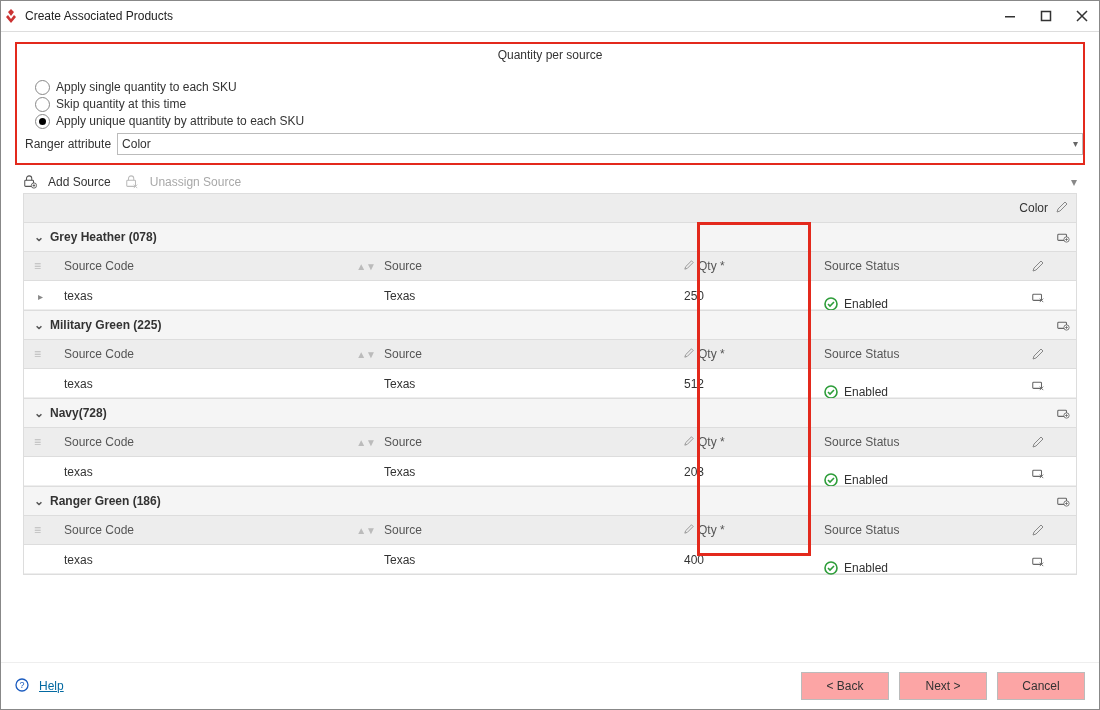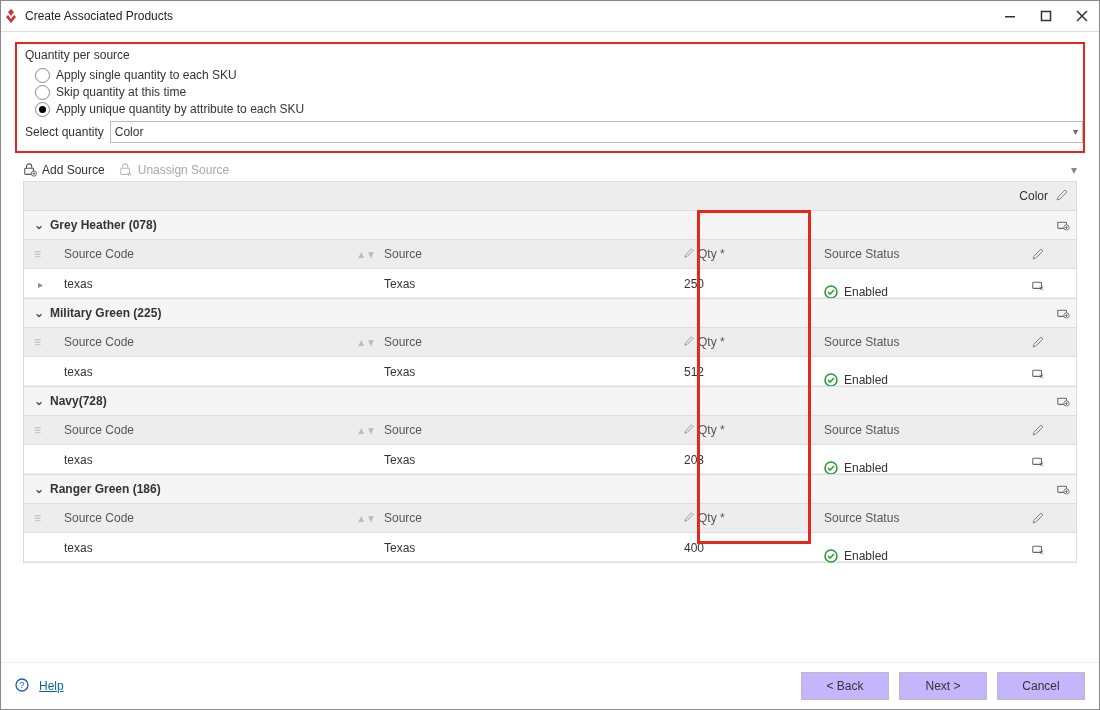--- a/index.html
+++ b/index.html
@@ -4,31 +4,31 @@
 <style>
 html, body { margin:0; padding:0; font-family:"Segoe UI",Arial,sans-serif; font-size:12px; color:#333; background:#fff; }
 .window { width:1100px; height:710px; border:1px solid #888; box-sizing:border-box; display:flex; flex-direction:column; position:relative; }
 .titlebar { height:30px; display:flex; align-items:center; padding:0 2px; border-bottom:1px solid #ddd; }
 .titlebar .app-icon { width:16px; height:16px; margin-right:6px; }
 .titlebar .title { flex:1; font-size:12px; color:#222; }
 .titlebar .win-btns { display:flex; gap:18px; padding-right:6px; }
 .win-btn { width:18px; height:18px; display:flex; align-items:center; justify-content:center; cursor:pointer; }
 .content { padding:10px 14px 0 14px; flex:1; overflow:hidden; display:flex; flex-direction:column; }
 .top-highlight { border:2px solid #e3291c; padding:4px 8px 8px 8px; position:relative; margin-bottom:6px; }
-.legend { font-size:12px; color:#333; margin-bottom:6px; }
+.legend { font-size:12px; color:#333; margin-bottom:18px;text-align:center; }
 .radio-row { display:flex; align-items:flex-start; margin:2px 0 2px 10px; }
 .radio { width:13px; height:13px; border:1px solid #888; border-radius:50%; margin-right:6px; display:flex; align-items:center; justify-content:center; }
 .radio.selected::after { content:""; width:7px; height:7px; background:#000; border-radius:50%; }
 .attr-row { display:flex; align-items:center; margin-top:4px; }
 .attr-label { font-size:12px; color:#333; margin-right:6px; white-space:nowrap; }
 .attr-select { flex:1; height:20px; border:1px solid #bbb; background:#fff; display:flex; align-items:center; padding:0 4px; position:relative; margin-right:-8px; }
 .attr-select .caret { position:absolute; right:4px; top:4px; color:#666; font-size:10px; }
 
 .toolbar { display:flex; align-items:center; padding:4px 8px; gap:14px; }
-.tb-btn { display:flex; align-items:center; gap:5px; color:#333; cursor:pointer; }
+.tb-btn { display:flex; align-items:center; gap:11px; color:#333; cursor:pointer; }
 .tb-btn.disabled { color:#a8a8a8; cursor:default; }
 .tb-icon { width:14px; height:14px; }
 .toolbar .more { margin-left:auto; color:#888; font-size:12px; cursor:pointer; }
 
 .grid-wrap { flex:1; padding:0 8px 0 8px; position:relative; overflow:hidden; }
 .grid { border-left:1px solid #ddd; border-right:1px solid #ddd; border-bottom:1px solid #ddd; }
 .grid-topbar { height:28px; background:#ededed; display:flex; align-items:center; justify-content:flex-end; padding-right:8px; gap:8px; border:1px solid #ddd; border-bottom:none; }
 .pencil { color:#888; }
 
 .group-header { height:28px; background:#f5f5f5; border-top:1px solid #ddd; border-bottom:1px solid #ddd; display:flex; align-items:center; padding-left:10px; font-weight:600; gap:6px; position:relative; }
@@ -45,21 +45,21 @@
 .data-row .cell { display:flex; align-items:center; gap:6px; }
 .data-row .expand-indent { padding-left:14px; color:#888; font-size:10px; }
 .status-badge { display:flex; align-items:center; gap:6px;margin-top:16px; }
 .check-circle { width:14px; height:14px; }
 
 .qty-highlight { position:absolute; border:3px solid #e3291c; pointer-events:none; }
 
 .footer { height:46px; border-top:1px solid #eee; display:flex; align-items:center; padding:0 14px; gap:10px; }
 .help-link { color:#0369a1; display:flex; align-items:center; gap:4px; text-decoration:underline; cursor:pointer; }
 .footer .spacer { flex:1; }
-.btn { min-width:86px; height:26px; border:1px solid #bbb; background:#c4b5fd; display:flex; align-items:center; justify-content:center; cursor:pointer; font-size:12px; color:#333; }
+.btn { min-width:86px; height:26px; border:1px solid #bbb; background:#fca5a5; display:flex; align-items:center; justify-content:center; cursor:pointer; font-size:12px; color:#333; }
 </style>
 </head>
 <body>
 
 <div class="window">
 
   <div class="titlebar">
     <svg class="app-icon" viewBox="0 0 16 16">
         <path fill="#c33" d="M8 1l3 3-3 4-3-4zM3 9l5 6 5-6-2-2-3 4-3-4z"></path>
       </svg>
@@ -93,21 +93,21 @@
       </div>
       <div class="radio-row">
         <span class="radio"></span>
         <span>Skip quantity at this time</span>
       </div>
       <div class="radio-row">
         <span class="radio selected"></span>
         <span>Apply unique quantity by attribute to each SKU</span>
       </div>
       <div class="attr-row">
-        <span class="attr-label">Select quantity</span>
+        <span class="attr-label">Ranger attribute</span>
         <div class="attr-select">
           <span>Color</span>
           <span class="caret">▾</span>
         </div>
       </div>
     </div>
 
     <div class="toolbar">
       <div class="tb-btn">
         <svg class="tb-icon" viewBox="0 0 16 16">

